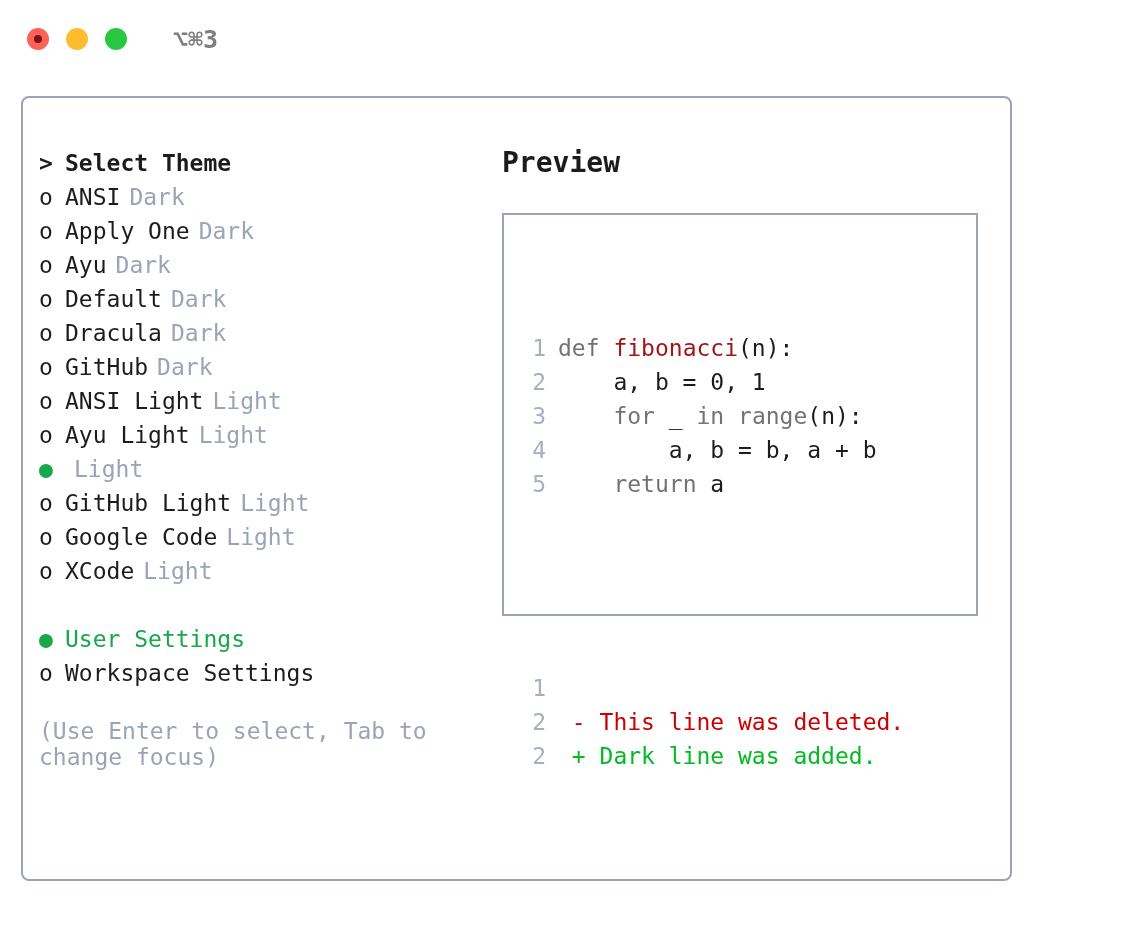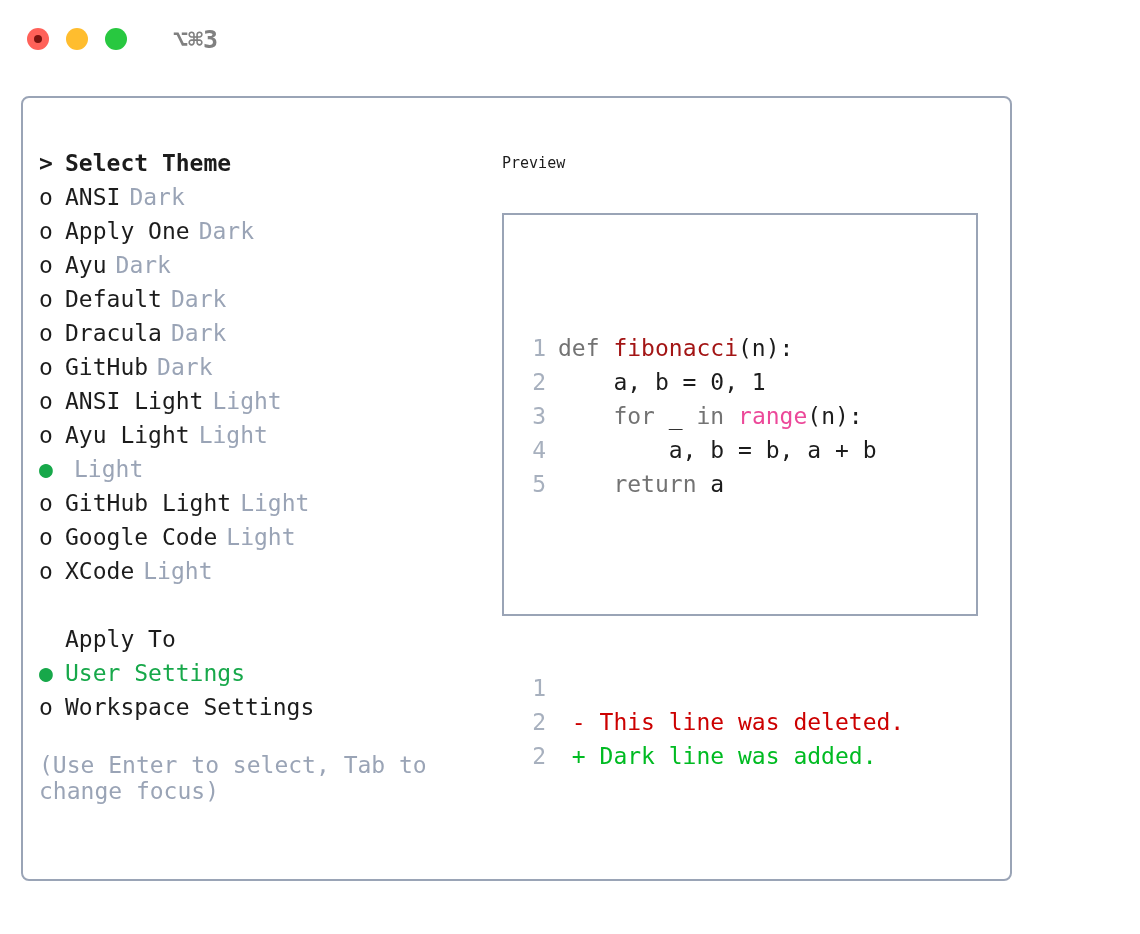--- a/index.html
+++ b/index.html
@@ -131,23 +131,23 @@
   }
 
   
   .right-col {
     position: absolute;
     left: 479px;
     top: 48px;
     width: 490px;
   }
   .preview-title {
-    font-size: 15px;
-    line-height: 34px;
-    font-weight: normal;
+    font-size: 28px;
+    line-height: 34px;
+    font-weight: bold;
     color: #1c1c1c;
   }
   .preview-box {
     margin-top: 33px;
     width: 476px;
     height: 403px;
     border: 2px solid #9aa4b6;
     background: #ffffff;
     box-sizing: border-box;
     position: relative;
@@ -166,21 +166,21 @@
     width: 30px;
     flex: 0 0 30px;
     text-align: right;
     color: #a7b0be;
     margin-right: 12px;
   }
   .blank-line { height: 34px; }
 
   .tok-kw   { color: #737373; }
   .tok-fn   { color: #a31515; font-weight: normal; }
-  .tok-fn2  { color: #ec4899; }
+  .tok-fn2  { color: #737373; }
   .tok-txt  { color: #1c1c1c; }
   .tok-ctx  { color: #808080; }
   .tok-del  { color: #cc0000; }
   .tok-add  { color: #00bb22; }
 </style>
 </head>
 <body>
 
 <div class="window">
 
@@ -213,21 +213,20 @@
             <div class="list-line"><span class="marker">o </span><span class="label">ANSI Light</span><span class="suffix">Light</span></div>
             <div class="list-line"><span class="marker">o </span><span class="label">Ayu Light</span><span class="suffix">Light</span></div>
             <div class="list-line selected"><span class="marker sel">● </span><span class="suffix">Light</span></div>
             <div class="list-line"><span class="marker">o </span><span class="label">GitHub Light</span><span class="suffix">Light</span></div>
             <div class="list-line"><span class="marker">o </span><span class="label">Google Code</span><span class="suffix">Light</span></div>
             <div class="list-line"><span class="marker">o </span><span class="label">XCode</span><span class="suffix">Light</span></div>
           </div>
 
         <div class="spacer-sm"></div>
 
-        <div class="apply-title">Apply To</div>
 
         <div id="apply-items">
             <div class="list-line selected"><span class="marker sel">● </span><span class="label">User Settings</span></div>
             <div class="list-line"><span class="marker">o </span><span class="label">Workspace Settings</span></div>
           </div>
 
         <div class="hint">(Use Enter to select, Tab to change focus)</div>
       </div>
 
       <div class="right-col">

